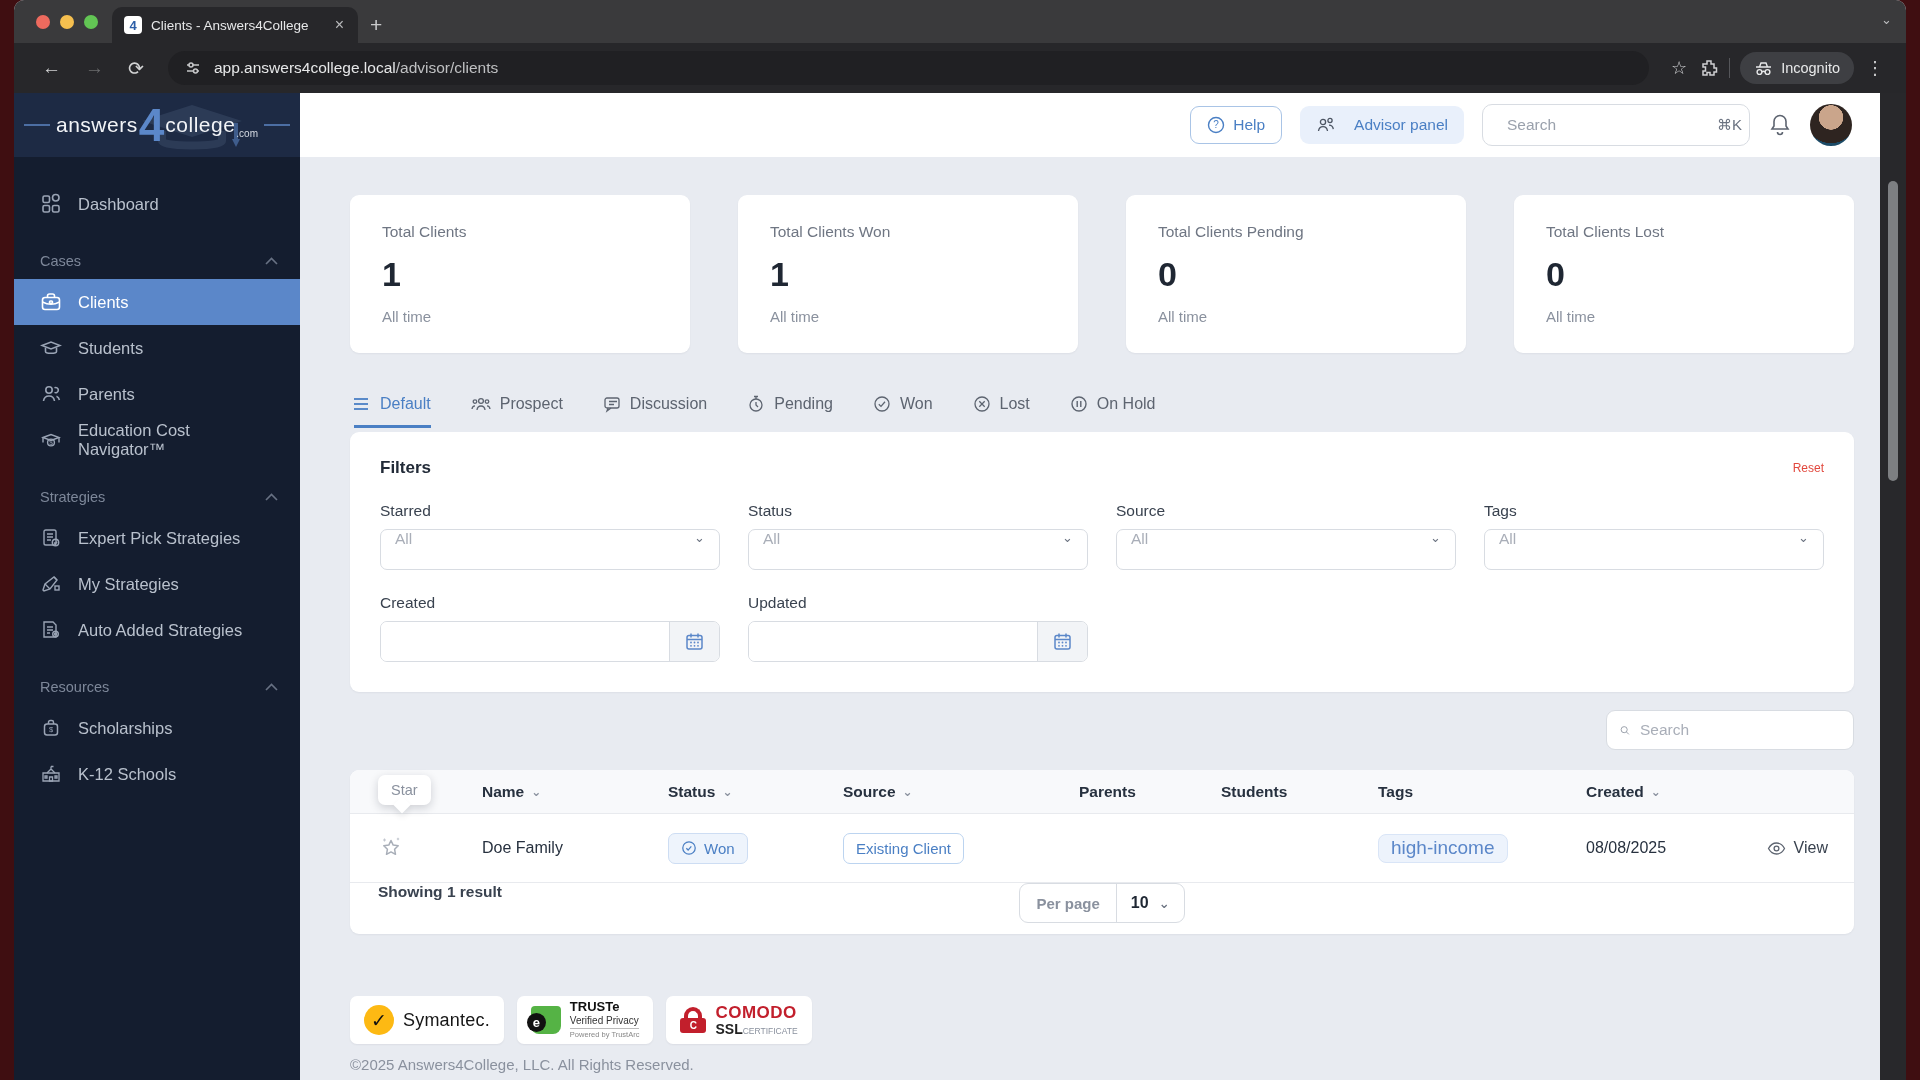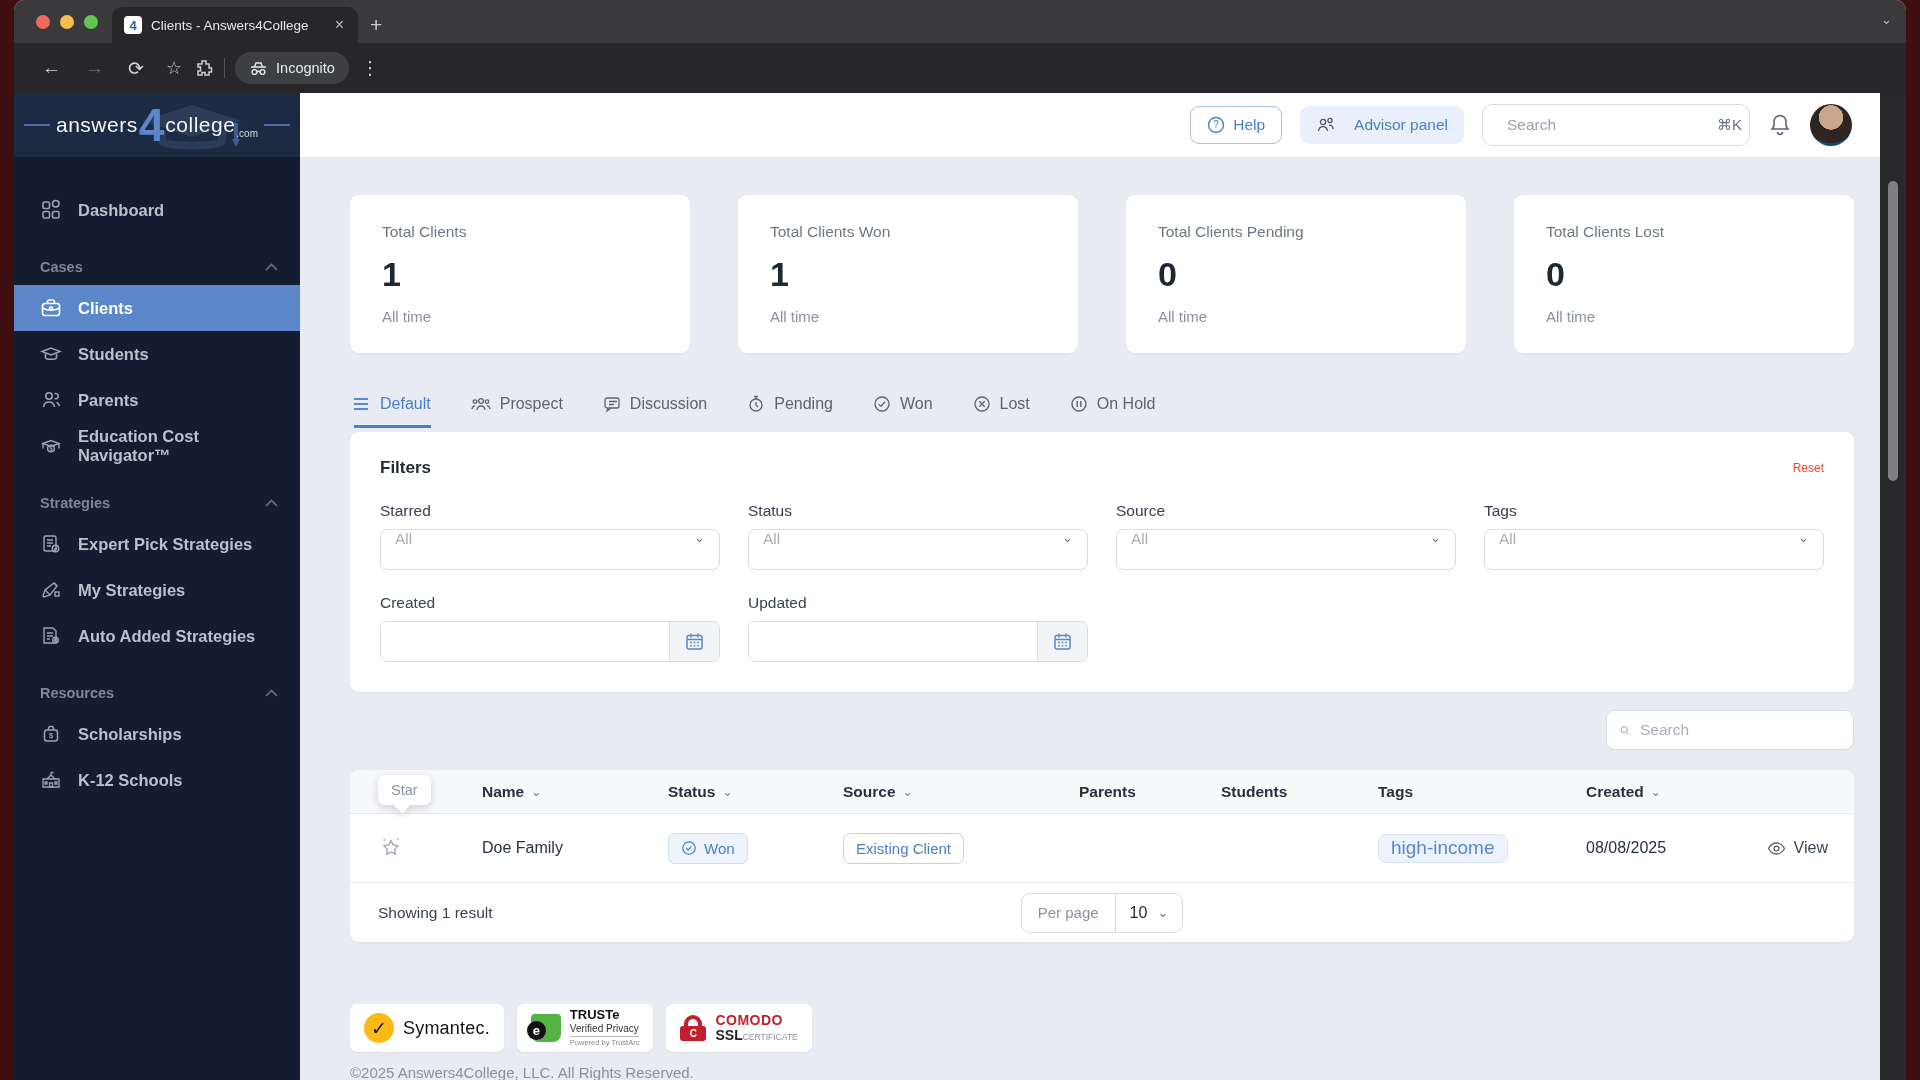--- a/index.html
+++ b/index.html
@@ -41,21 +41,21 @@
   .sidebar { width:286px; background:#141d2f; flex:none; display:flex; flex-direction:column; }
   .logo-area { height:64px; background:#1d2a44; display:flex; align-items:center; justify-content:center;
                position:relative; overflow:hidden; }
   .cap { position:absolute; right:48px; top:6px; width:120px; height:56px; opacity:.55; }
   .logo-row { display:flex; align-items:center; position:relative; z-index:1; }
   .logo-line { width:26px; height:2px; background:#4c6ea3; margin:0 6px; }
   .logo-answers,.logo-college { color:#f2f4f7; font-size:21px; letter-spacing:.5px; }
   .logo-4 { color:#5b87c9; font-size:46px; font-weight:bold; line-height:.8; margin:0 1px; }
   .logo-com { color:#d6dbe3; font-size:10px; margin-left:1px; align-self:flex-end; padding-bottom:4px; }
 
-  nav { padding-top:30px;font-weight:bold; }
+  nav { padding-top:24px; }
   .nav-item { display:flex; align-items:center; gap:16px; height:46px; padding:0 20px 0 26px;
               color:#b9c1cd; font-size:16.5px; cursor:pointer; }
   .nav-item svg { flex:none; }
   .nav-item.active { background:#5b87c9; color:#ffffff; }
   .nav-sec { display:flex; align-items:center; justify-content:space-between;
              padding:0 22px 0 26px; margin:26px 0 10px; color:#7d8799; font-size:14.5px; }
   .nav-sec svg { opacity:.8; }
 
   .main { flex:1; display:flex; flex-direction:column; overflow:hidden; padding-right:26px; }
   .topbar { height:64px; background:#ffffff; display:flex; align-items:center; justify-content:flex-end;
@@ -120,22 +120,22 @@
   .tbody-row { height:68px; color:#27313f; font-size:16px; }
   .star-cell { display:flex; justify-content:center; width:82px; }
   .badge-won { display:inline-flex; align-items:center; gap:7px; background:#eef4fc; border:1px solid #cdddf3;
                color:#4a7fc4; border-radius:7px; height:31px; padding:0 12px; font-size:15px; }
   .badge-src { display:inline-flex; align-items:center; background:#fff; border:1px solid #bcd4f0;
                color:#4a7fc4; border-radius:7px; height:31px; padding:0 12px; font-size:15px; }
   .tagpill { display:inline-flex; align-items:center; background:#edf3fc; border:1px solid #d9e5f7;
              color:#5b87c9; border-radius:8px; height:29px; padding:0 12px; font-size:19px; }
   .action { display:flex; align-items:center; gap:8px; justify-content:flex-end; padding-right:26px;
             color:#39424f; cursor:pointer; }
-  .tfoot { border-top:1px solid #e8eaee; height:60px; display:flex; align-items:center; position:relative;
-           border-radius:0 0 9px 9px; }
+  .tfoot { border-top:1px solid #e8eaee; height:52px; display:flex; position:relative;
+           border-radius:0 0 9px 9px;font-weight:bold; }
   .summary { position:absolute; left:28px; color:#39424f; font-size:15.5px; }
   .perpage { margin:0 auto; display:flex; border:1px solid #d8dce2; border-radius:9px; overflow:hidden;
              height:40px; background:#fff; cursor:pointer; }
   .pp-label { display:flex; align-items:center; padding:0 16px; color:#8a919e; font-size:15px;
               border-right:1px solid #d8dce2; }
   .pp-value { display:flex; align-items:center; gap:10px; padding:0 14px; color:#1f2733; font-size:16px; }
 
   .tooltip { position:absolute; left:28px; top:5px; background:#fff; border-radius:7px;
              box-shadow:0 3px 10px rgba(16,24,40,.18); padding:7px 13px; color:#8a919e;
              font-size:14.5px; font-weight:normal; z-index:3; }
@@ -155,21 +155,21 @@
   .tr-col { display:flex; flex-direction:column; line-height:1.15; }
   .tr-name { font-weight:bold; font-size:13px; color:#111; }
   .tr-sub { font-size:10px; color:#333; border-bottom:1px solid #bbb; padding-bottom:2px; }
   .tr-pow { font-size:7.5px; color:#888; padding-top:2px; }
   .cmd-lock { width:26px; height:26px; position:relative; }
   .cmd-lock .shackle { position:absolute; top:0; left:4px; width:18px; height:14px;
                        border:4px solid #c21f2c; border-bottom:none; border-radius:9px 9px 0 0; }
   .cmd-lock .body { position:absolute; bottom:0; width:26px; height:15px; background:#c21f2c;
                     border-radius:3px; color:#fff; font-size:10px; font-weight:bold; text-align:center; line-height:15px; }
   .cmd-col { display:flex; flex-direction:column; line-height:1.05; }
-  .cmd-name { color:#c21f2c; font-weight:bold; font-size:14px; letter-spacing:.5px; }
+  .cmd-name { color:#c21f2c; font-weight:bold; font-size:17px; letter-spacing:.5px; }
   .cmd-sub { font-size:8.5px; color:#8a919e; }
   .cmd-sub b { color:#222; font-size:14px; }
 
   .copyright { color:#8a919e; font-size:15px; margin-top:12px; padding-bottom:18px; }
 
   .scrollbar { position:absolute; right:0; top:0; bottom:0; width:26px; background:#28282b; }
   .thumb { position:absolute; left:8px; top:88px; width:10px; height:300px; background:#7d7f82; border-radius:5px; }
 
   svg { display:block; }
 </style>
@@ -190,20 +190,31 @@
       <span class="tab-close">×</span>
     </div>
     <span class="newtab">+</span>
     <span class="strip-chevron">⌄</span>
   </div>
 
   <div class="toolbar">
     <span class="navbtn">←</span>
     <span class="navbtn dis">→</span>
     <span class="navbtn">⟳</span>
+    <div class="omnibox">
+      <svg width="18" height="18" viewBox="0 0 18 18">
+        <g stroke="#c6c7c9" stroke-width="1.6" fill="none">
+          <line x1="3" y1="6" x2="15" y2="6"></line>
+            <circle cx="7" cy="6" r="2" fill="#27272a"></circle>
+          <line x1="3" y1="12" x2="15" y2="12"></line>
+            <circle cx="11.5" cy="12" r="2" fill="#27272a"></circle>
+        </g>
+      </svg>
+      <span class="url"><span>app.answers4college.local</span><span class="path">/advisor/clients</span></span>
+    </div>
     <span class="tb-ic">☆</span>
     <svg width="20" height="20" viewBox="0 0 20 20">
       <path d="M8 3h4v3h3v4h2.5v4H15v3h-4v-2.5H8V17H4v-4h2.5V9H4V6h4z" fill="none" stroke="#cfd0d2" stroke-width="1.5"></path>
     </svg>
     <span class="sep"></span>
     <div class="incog">
       <svg width="19" height="15" viewBox="0 0 19 15">
         <g fill="none" stroke="#e8e9ea" stroke-width="1.4">
           <path d="M2 6h15M5.5 6l1.5-4h5l1.5 4"></path>
           <circle cx="5.5" cy="11" r="2.4"></circle>

